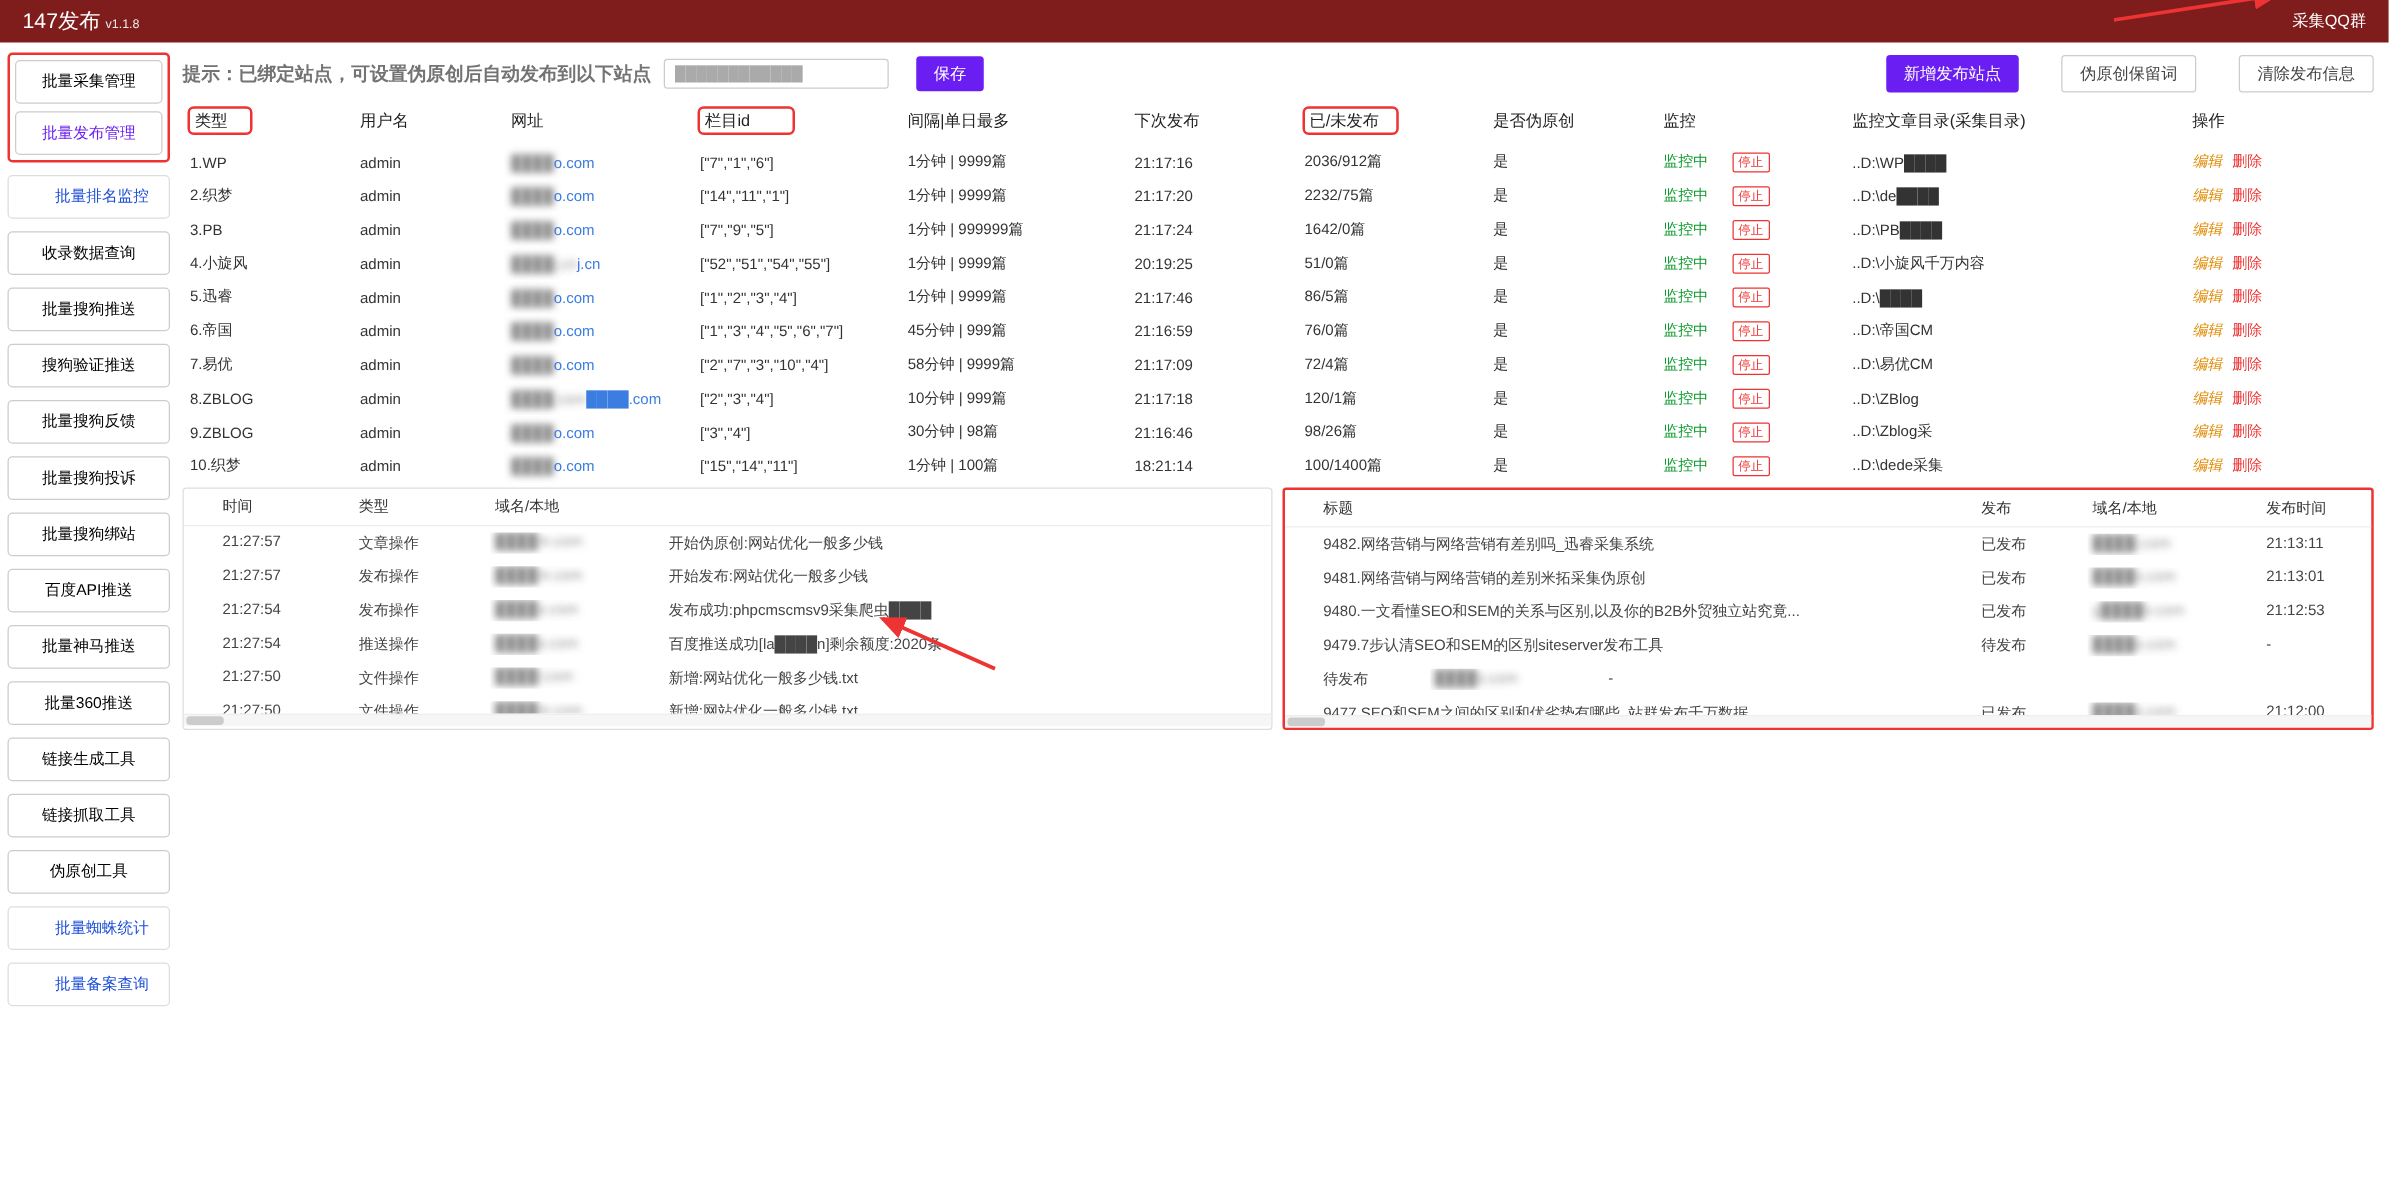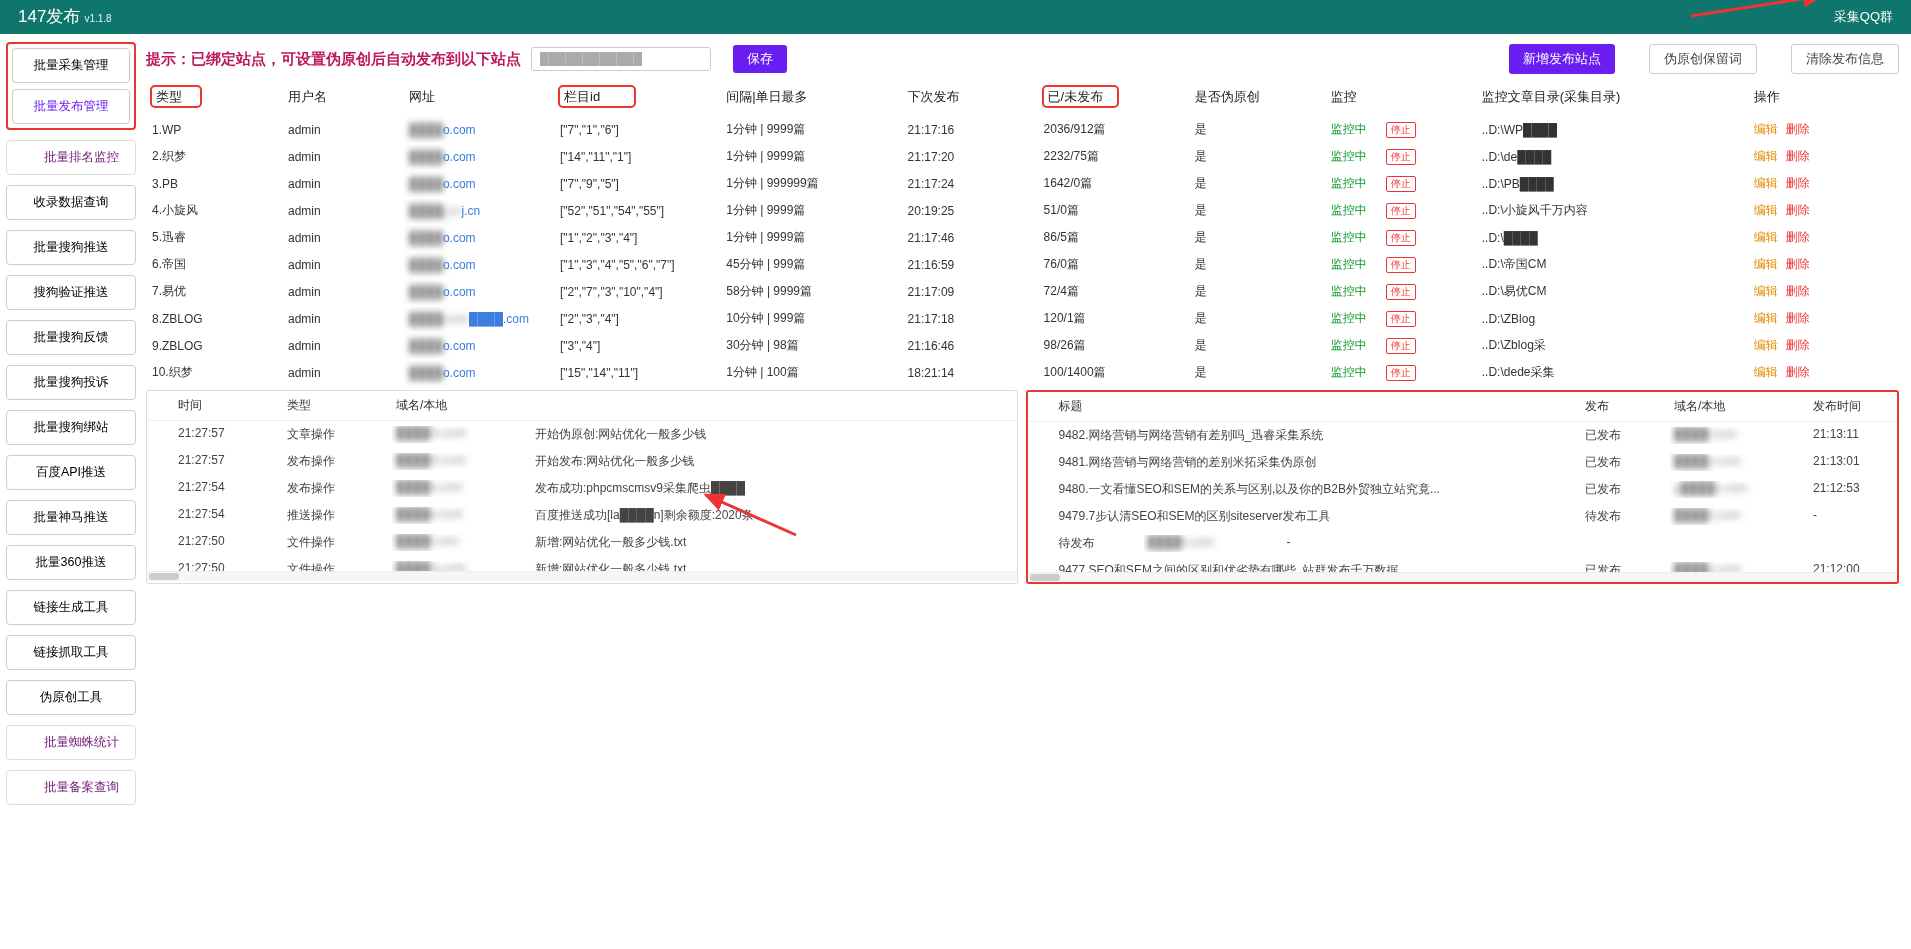--- a/index.html
+++ b/index.html
@@ -1,47 +1,47 @@
 <!DOCTYPE html>
 <html><head>
 <meta charset="utf-8">
 <style>
 * { margin: 0; padding: 0; box-sizing: border-box; font-family: "Microsoft YaHei", Arial, sans-serif; }
 body { background: #fff; font-size: 12px; color: #333; }
 
-.topbar { background: #0f766e; height: 34px; line-height: 34px; padding: 0 18px; display: flex; justify-content: space-between; color: #fff; }
+.topbar { background: #7f1d1d; height: 34px; line-height: 34px; padding: 0 18px; display: flex; justify-content: space-between; color: #fff; }
 .topbar .title { font-size: 17px; font-weight: 500; }
 .topbar .ver { font-size: 10px; opacity: .9; margin-left: 4px; }
 .topbar .right-link { font-size: 13px; }
 
 .layout { display: flex; }
 .sidebar { width: 142px; padding: 8px 6px; }
 .sidebar .sb-btn { display:block; width:100%; background:#fff; border:1px solid #ccc; border-radius:4px; padding:8px 0; font-size:12.5px; margin-bottom:10px; text-align:center; cursor:pointer; }
 .sidebar .sb-btn.active { color:#6b1ef2; }
-.sidebar .sb-btn.disabled { color:#701a75; border-color:#ddd;padding-left:21px; }
+.sidebar .sb-btn.disabled { color:#1d4ed8; border-color:#ddd;padding-left:21px; }
 .sidebar .hl-group { border:2px solid #e33; border-radius:4px; padding:4px; margin-bottom:10px; }
 .sidebar .hl-group .sb-btn { margin-bottom:6px; }
 .sidebar .hl-group .sb-btn:last-child { margin-bottom:0; }
 
 .main { flex:1; padding:10px 12px 6px 4px; min-width:0; }
 .toolbar { display:flex; align-items:center; gap:10px; margin-bottom:6px; position:relative; }
-.toolbar .tip { font-size:15px; font-weight:600; color:#be185d; }
+.toolbar .tip { font-size:15px; font-weight:600; color:#737373; }
 .toolbar .token { border:1px solid #ccc; border-radius:3px; padding:4px 8px; width:180px; font-size:12px; color:#aaa; }
 .toolbar .btn { border:none; border-radius:3px; padding:5px 14px; font-size:13px; cursor:pointer;margin-left:12px; }
 .toolbar .btn-primary { background:#6b1ef2; color:#fff; }
 .toolbar .btn-plain { background:#fff; border:1px solid #ccc; color:#444; }
 .toolbar .right-btns { margin-left:auto; display:flex; gap:22px; }
 
 .grid { width:100%; border-collapse:collapse; table-layout:fixed; }
 .grid th { text-align:left; font-weight:500; font-size:13px; padding:8px 6px 10px; color:#222; }
 .grid td { padding:5px 6px; font-size:12px; color:#333; white-space:nowrap; overflow:hidden; text-overflow:ellipsis; }
 .grid td a { color:#3b7de0; text-decoration:none; }
 .grid .mon { color:#0a9a2a; font-weight:500; }
 .grid .stop-badge { display:inline-block; border:1px solid #e33; color:#e33; font-size:10px; padding:0 4px; margin-left:19px; border-radius:2px; }
-.grid .op-edit { color:#e28a00; margin-right:8px; cursor:pointer; }
+.grid .op-edit { color:#e28a00; margin-right:8px; cursor:pointer;font-style:italic; }
 .grid .op-del { color:#e33; cursor:pointer; }
 .blur { color:transparent; text-shadow:0 0 6px rgba(100,100,100,.7); }
 
 .hl-box { outline:2px solid #e33; border-radius:3px; }
 
 .logs { display:flex; gap:8px; margin-top:4px; }
 .log-panel { flex:1; min-width:0; border:1px solid #ddd; border-radius:3px; }
 .log-panel.hl { border:2px solid #e33; }
 .log-head { display:flex; padding:6px 8px; font-size:12px; font-weight:500; border-bottom:1px solid #eee; }
 .log-head > span, .log-row > span { padding:0 4px; white-space:nowrap; overflow:hidden; text-overflow:ellipsis;margin-left:19px; }

